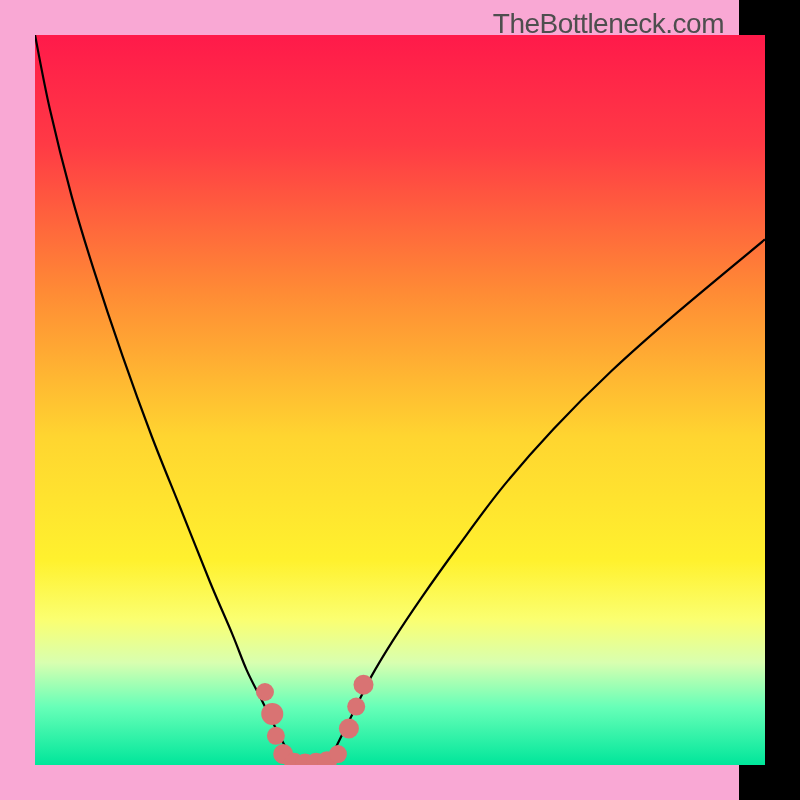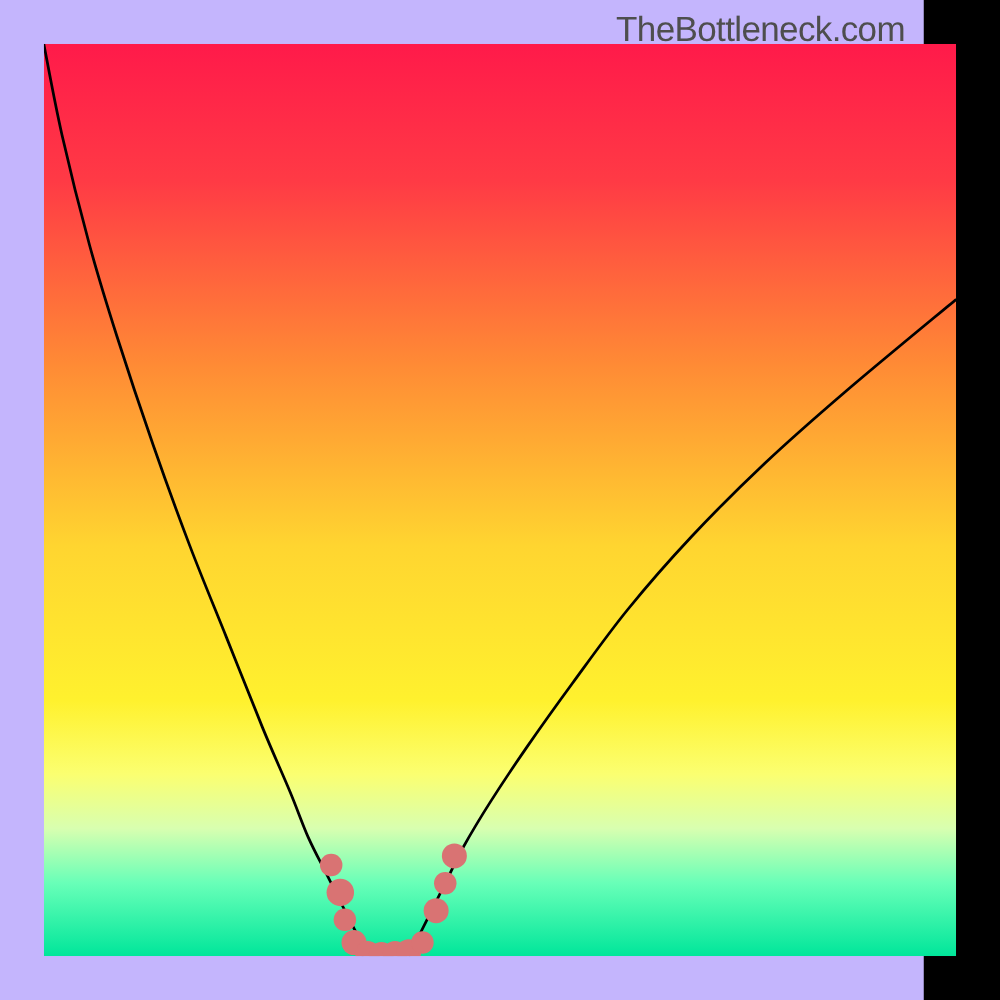--- a/index.html
+++ b/index.html
@@ -10,21 +10,21 @@
     background: #000;
     position: relative;
     font-family: Arial, sans-serif;
   }
   .frame {
     position: absolute;
     top: 0;
     left: 0;
     width: 739px;
     height: 800px;
-    background: #c4b5fd;
+    background: #f9a8d4;
   }
   .plot-area {
     position: absolute;
     top: 35px;
     left: 35px;
     width: 730px;
     height: 730px;
     overflow: hidden;
   }
   .watermark {

